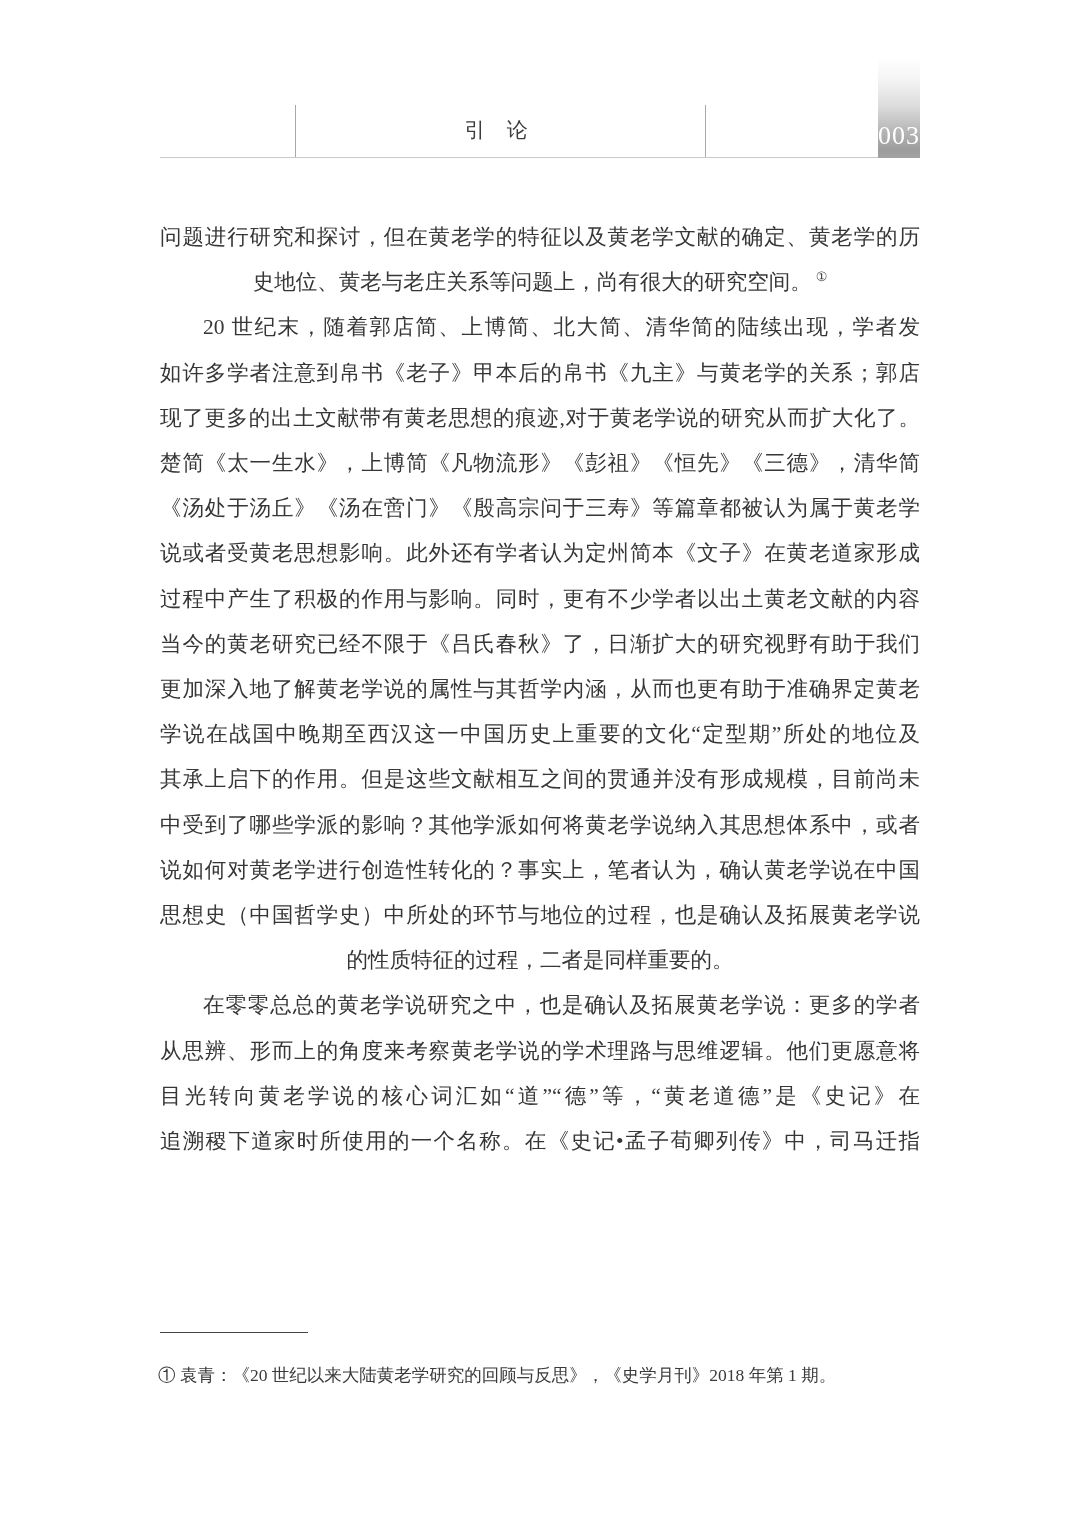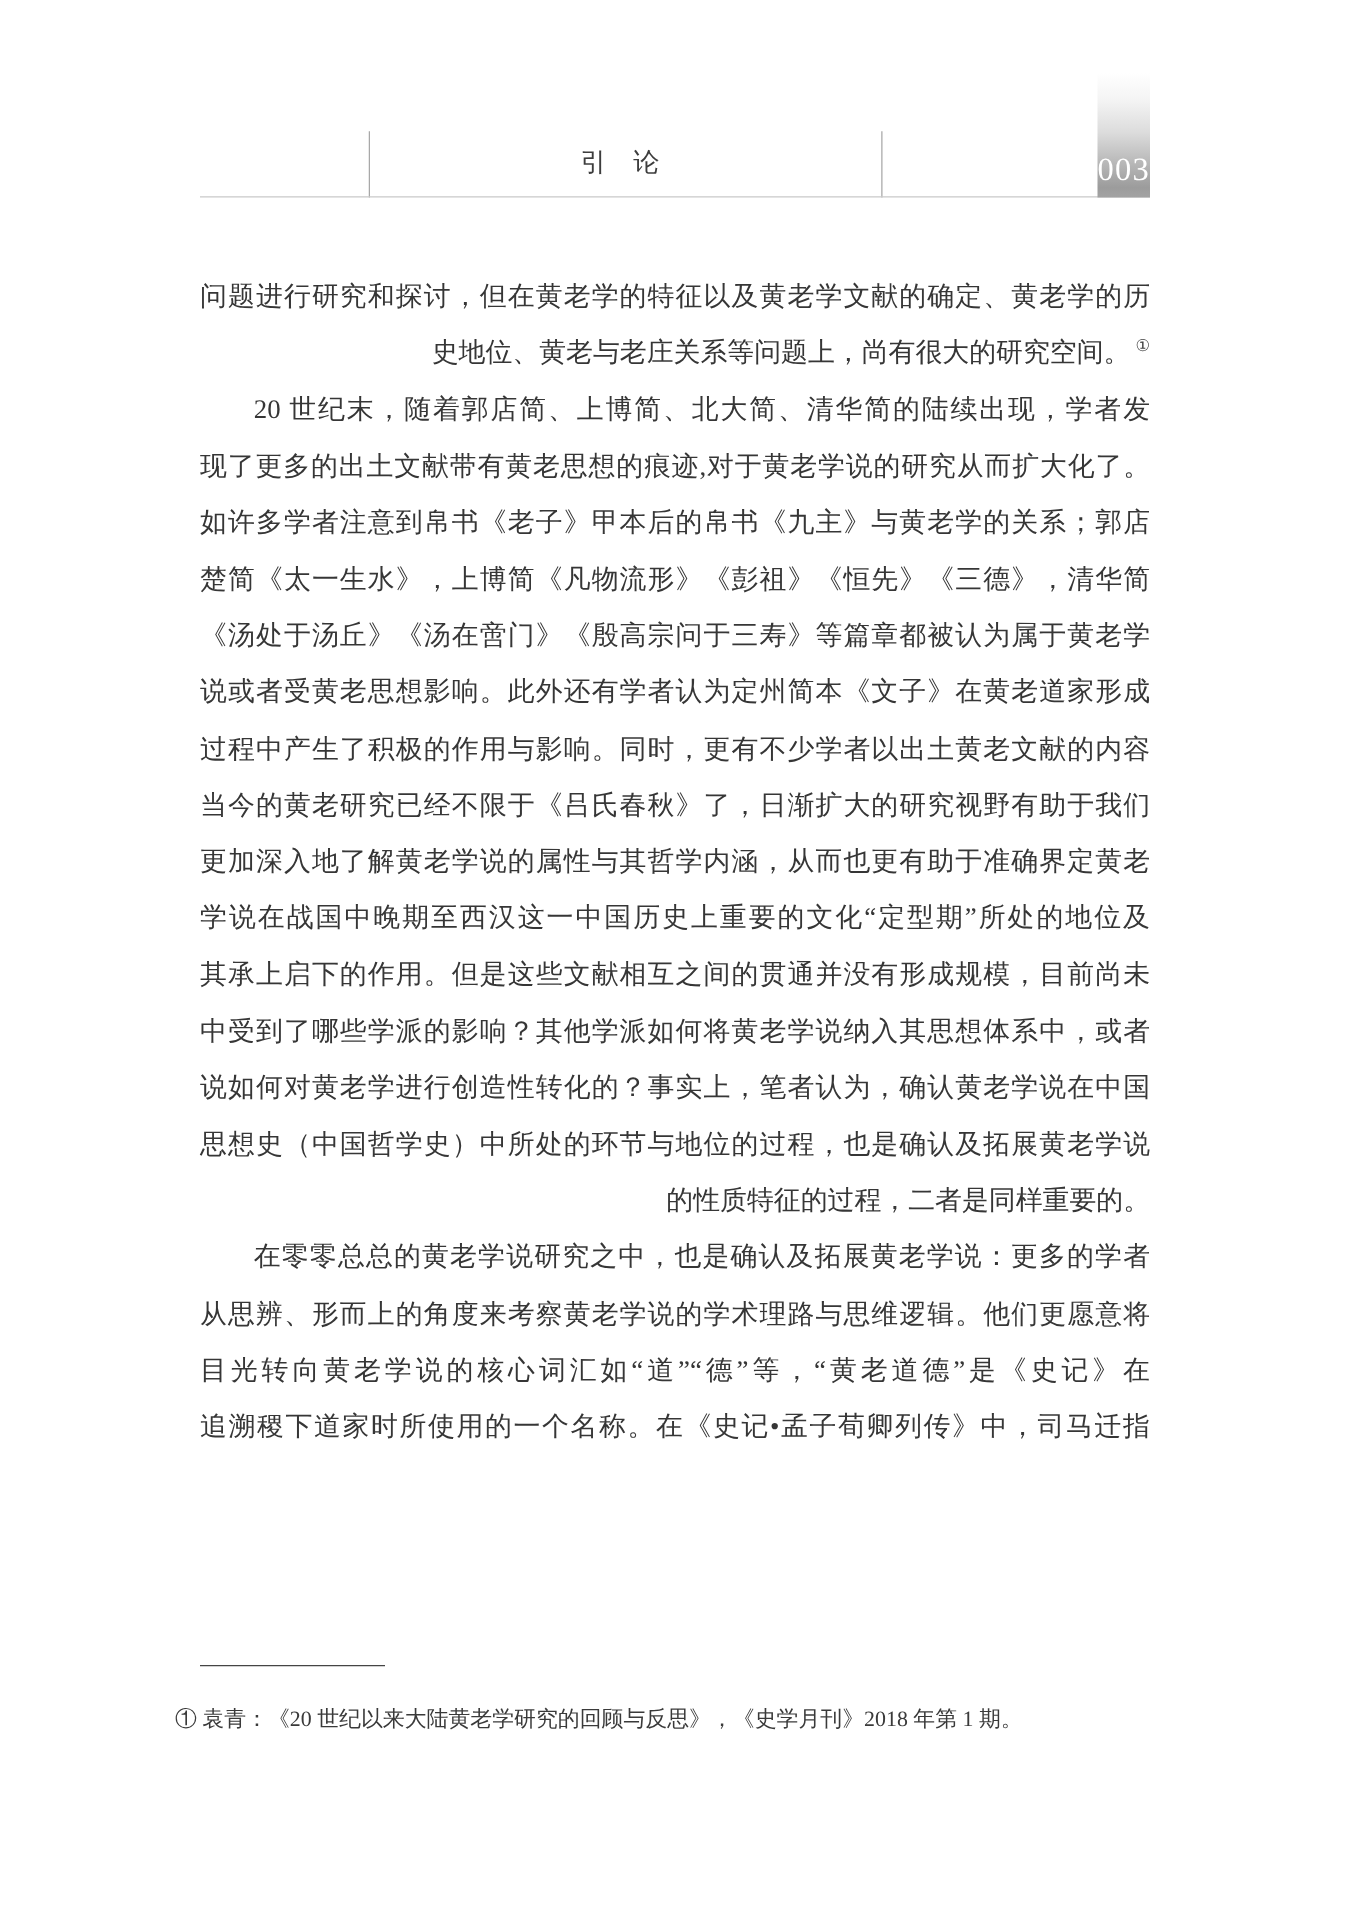--- a/index.html
+++ b/index.html
@@ -61,40 +61,40 @@
     width: 760px;
     font-size: 21.5px;
     line-height: 45.2px;
     color: #363636;
   }
   .line { min-height: 45.2px; }
   .line.fill {
     text-align: justify;
     text-align-last: justify;
   }
-  .line.plain { text-align: right; }
+  .line.plain { text-align: center; }
   .line.indent { text-indent: 2em; }
   sup.fn-ref {
     font-size: 13px;
     vertical-align: super;
     line-height: 0;
     padding-left: 4px;
     color: #404040;
   }
 
   
   .footnote-rule {
     position: absolute;
     left: 160px; top: 1322px;
     width: 148px; height: 1px;
     background: #454545;
   }
   .footnote {
     position: absolute;
-    left: 140px; top: 1352px;
+    left: 158px; top: 1352px;
     width: 770px;
     font-size: 17.5px;
     line-height: 26px;
     color: #3a3a3a;
     white-space: nowrap;
   }
 </style>
 </head>
 <body>
 
@@ -105,22 +105,22 @@
   <div class="header-rule"></div>
   <div class="running-head">引 论</div>
   <div class="page-badge">
     <span class="page-num">003</span>
   </div>
 
   <main class="body-text">
     <div class="line fill">问题进行研究和探讨，但在黄老学的特征以及黄老学文献的确定、黄老学的历</div>
     <div class="line plain"><span>史地位、黄老与老庄关系等问题上，尚有很大的研究空间。</span><sup class="fn-ref">①</sup></div>
     <div class="line fill indent">20 世纪末，随着郭店简、上博简、北大简、清华简的陆续出现，学者发</div>
+    <div class="line fill">如许多学者注意到帛书《老子》甲本后的帛书《九主》与黄老学的关系；郭店</div>
     <div class="line fill">现了更多的出土文献带有黄老思想的痕迹,对于黄老学说的研究从而扩大化了。</div>
-    <div class="line fill">如许多学者注意到帛书《老子》甲本后的帛书《九主》与黄老学的关系；郭店</div>
     <div class="line fill">楚简《太一生水》，上博简《凡物流形》《彭祖》《恒先》《三德》，清华简</div>
     <div class="line fill">《汤处于汤丘》《汤在啻门》《殷高宗问于三寿》等篇章都被认为属于黄老学</div>
     <div class="line fill">说或者受黄老思想影响。此外还有学者认为定州简本《文子》在黄老道家形成</div>
     <div class="line fill">过程中产生了积极的作用与影响。同时，更有不少学者以出土黄老文献的内容</div>
     <div class="line fill">当今的黄老研究已经不限于《吕氏春秋》了，日渐扩大的研究视野有助于我们</div>
     <div class="line fill">更加深入地了解黄老学说的属性与其哲学内涵，从而也更有助于准确界定黄老</div>
     <div class="line fill">学说在战国中晚期至西汉这一中国历史上重要的文化“定型期”所处的地位及</div>
     <div class="line fill">其承上启下的作用。但是这些文献相互之间的贯通并没有形成规模，目前尚未</div>
     <div class="line fill">中受到了哪些学派的影响？其他学派如何将黄老学说纳入其思想体系中，或者</div>
     <div class="line fill">说如何对黄老学进行创造性转化的？事实上，笔者认为，确认黄老学说在中国</div>

